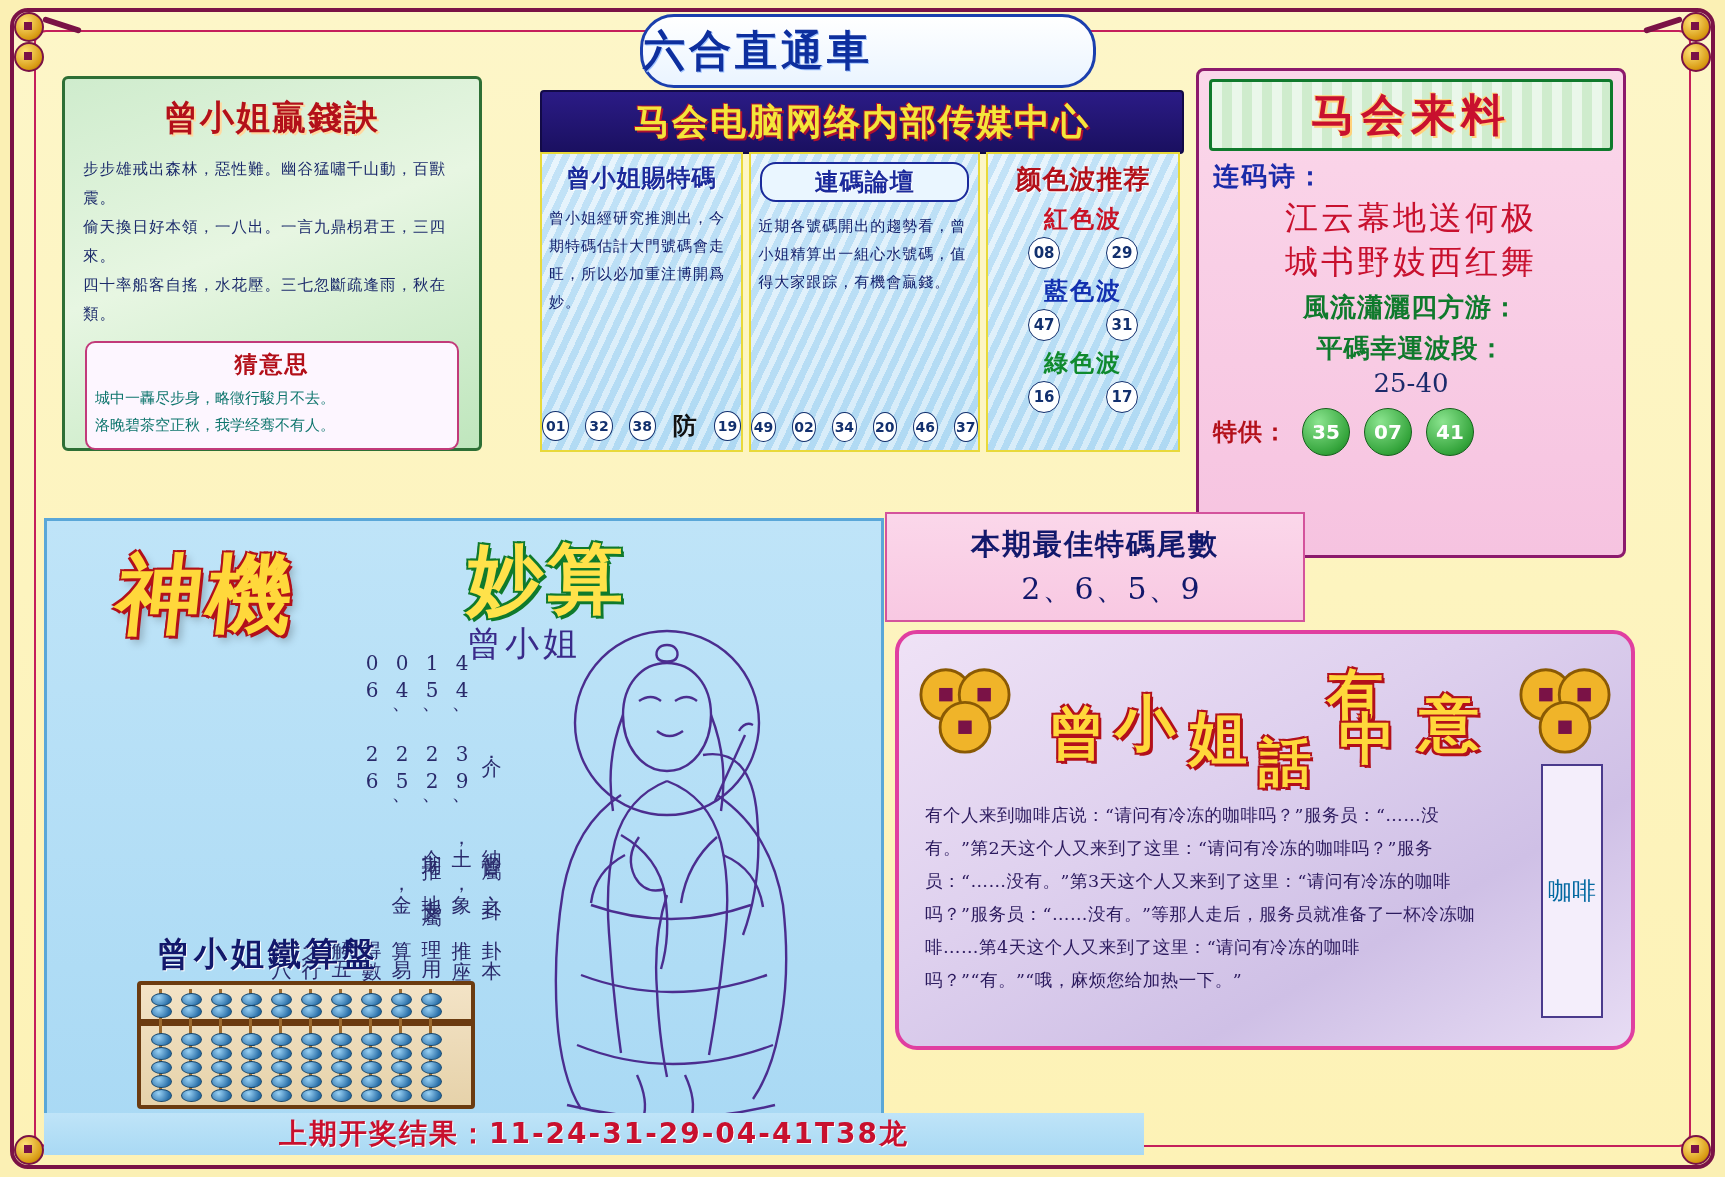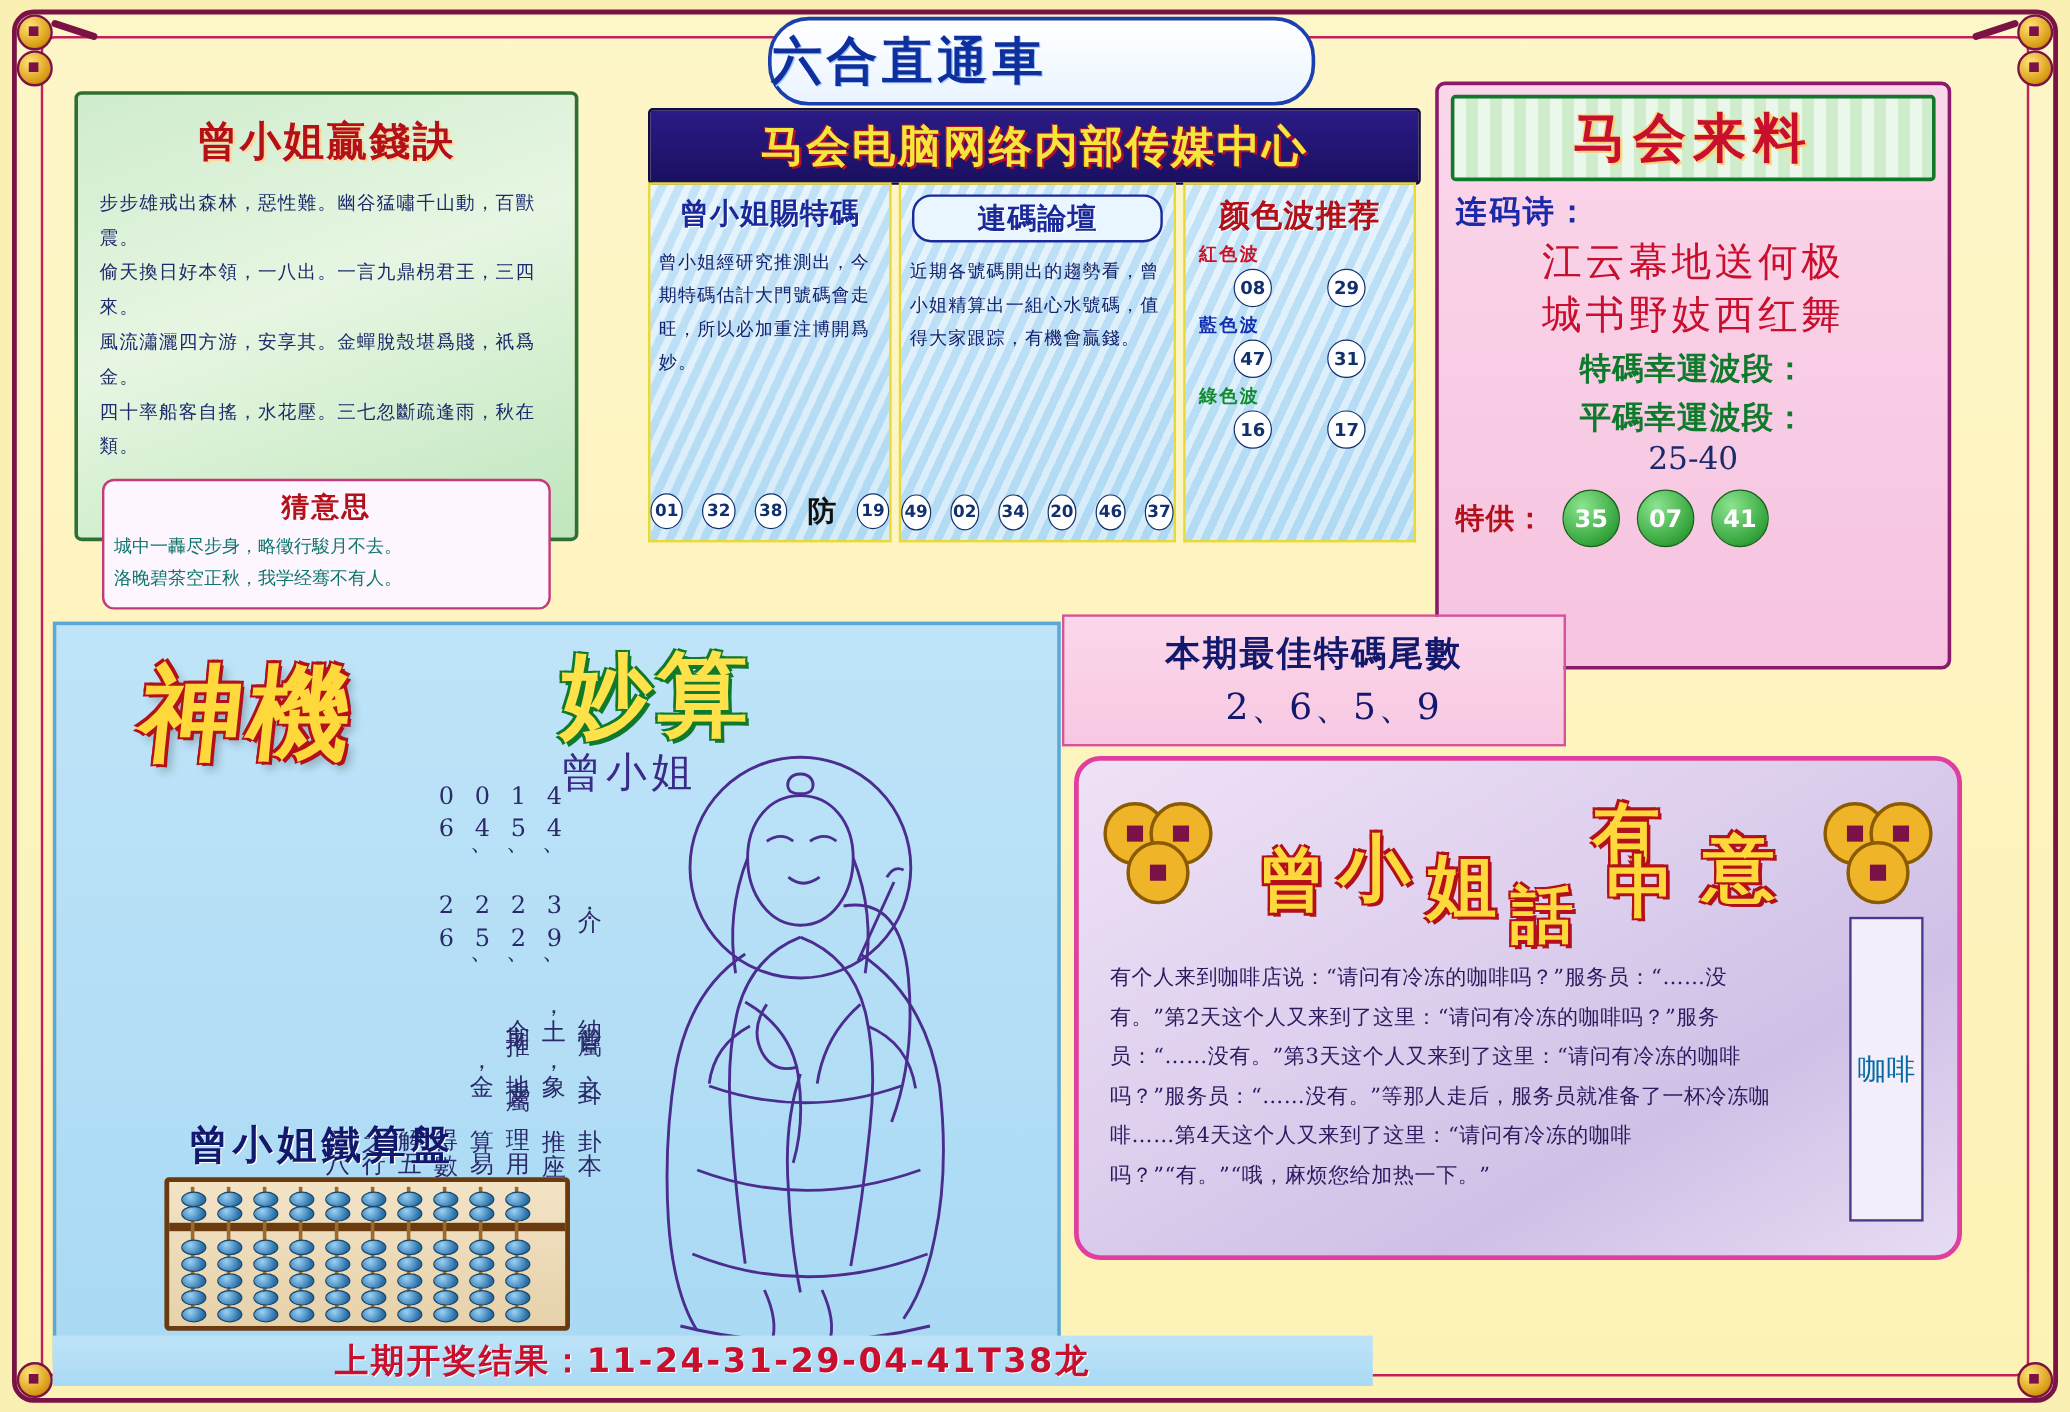--- a/index.html
+++ b/index.html
@@ -148,21 +148,21 @@
   .fang{
     font-size:24px;font-weight:bold;color:#111;
     font-family:"DejaVu Sans",sans-serif;padding:0 1px;
   }
   
   .wave-line{
     display:flex;align-items:center;justify-content:space-between;
     margin:6px 4px 0;
   }
   .wave-name{
-    width:100%;text-align:left;font-size:15px;font-weight:bold;
+    width:100%;text-align:center;font-size:24px;font-weight:bold;
     font-family:"DejaVu Sans",sans-serif;letter-spacing:2px;
   }
   .wave-red{color:#c91225;}
   .wave-blue{color:#1230b0;}
   .wave-green{color:#0f8a2e;}
   .wave-balls{display:flex;justify-content:space-around;margin:2px 10px 0;}
 
   
   .panel-right-top{
     position:absolute;left:1196px;top:68px;width:430px;height:490px;
@@ -360,21 +360,20 @@
   </div>
 
   <div class="main-title">
     <span>六合直通車</span>
   </div>
 
   <div class="panel-left-top">
     <div class="plt-title">曾小姐贏錢訣</div>
     <div class="verse">步步雄戒出森林，惡性難。幽谷猛嘯千山動，百獸震。</div>
     <div class="verse">偷天換日好本領，一八出。一言九鼎枴君王，三四來。</div>
-    <div class="verse">風流瀟灑四方游，安享其。金蟬脫殼堪爲賤，祇爲金。</div>
     <div class="verse">四十率船客自搖，水花壓。三七忽斷疏逢雨，秋在類。</div>
     <div class="sub-box">
       <div class="sub-box-title">猜意思</div>
       <div class="sub-verse">城中一轟尽步身，略徵行駿月不去。</div>
       <div class="sub-verse">洛晚碧茶空正秋，我学经骞不有人。</div>
     </div>
   </div>
 
   <div class="center-banner">
     <span>马会电脑网络内部传媒中心</span>
@@ -436,21 +435,21 @@
     </div>
   </div>
 
   <div class="panel-right-top">
     <div class="mh-banner">
       <span>马会来料</span>
     </div>
     <div class="mh-label">连码诗：</div>
     <div class="mh-poem">江云幕地送何极</div>
     <div class="mh-poem">城书野妓西红舞</div>
-    <div class="mh-sub">特碼幸運波段：</div>
+    <div class="mh-sub">風流瀟灑四方游：</div>
     <div class="mh-sub">平碼幸運波段：</div>
     <div class="mh-val">25-40</div>
     <div class="mh-bottom">
       <div class="mh-bottom-label">特供：</div>
       <div class="gball">35</div>
       <div class="gball">07</div>
       <div class="gball">41</div>
     </div>
   </div>
 

